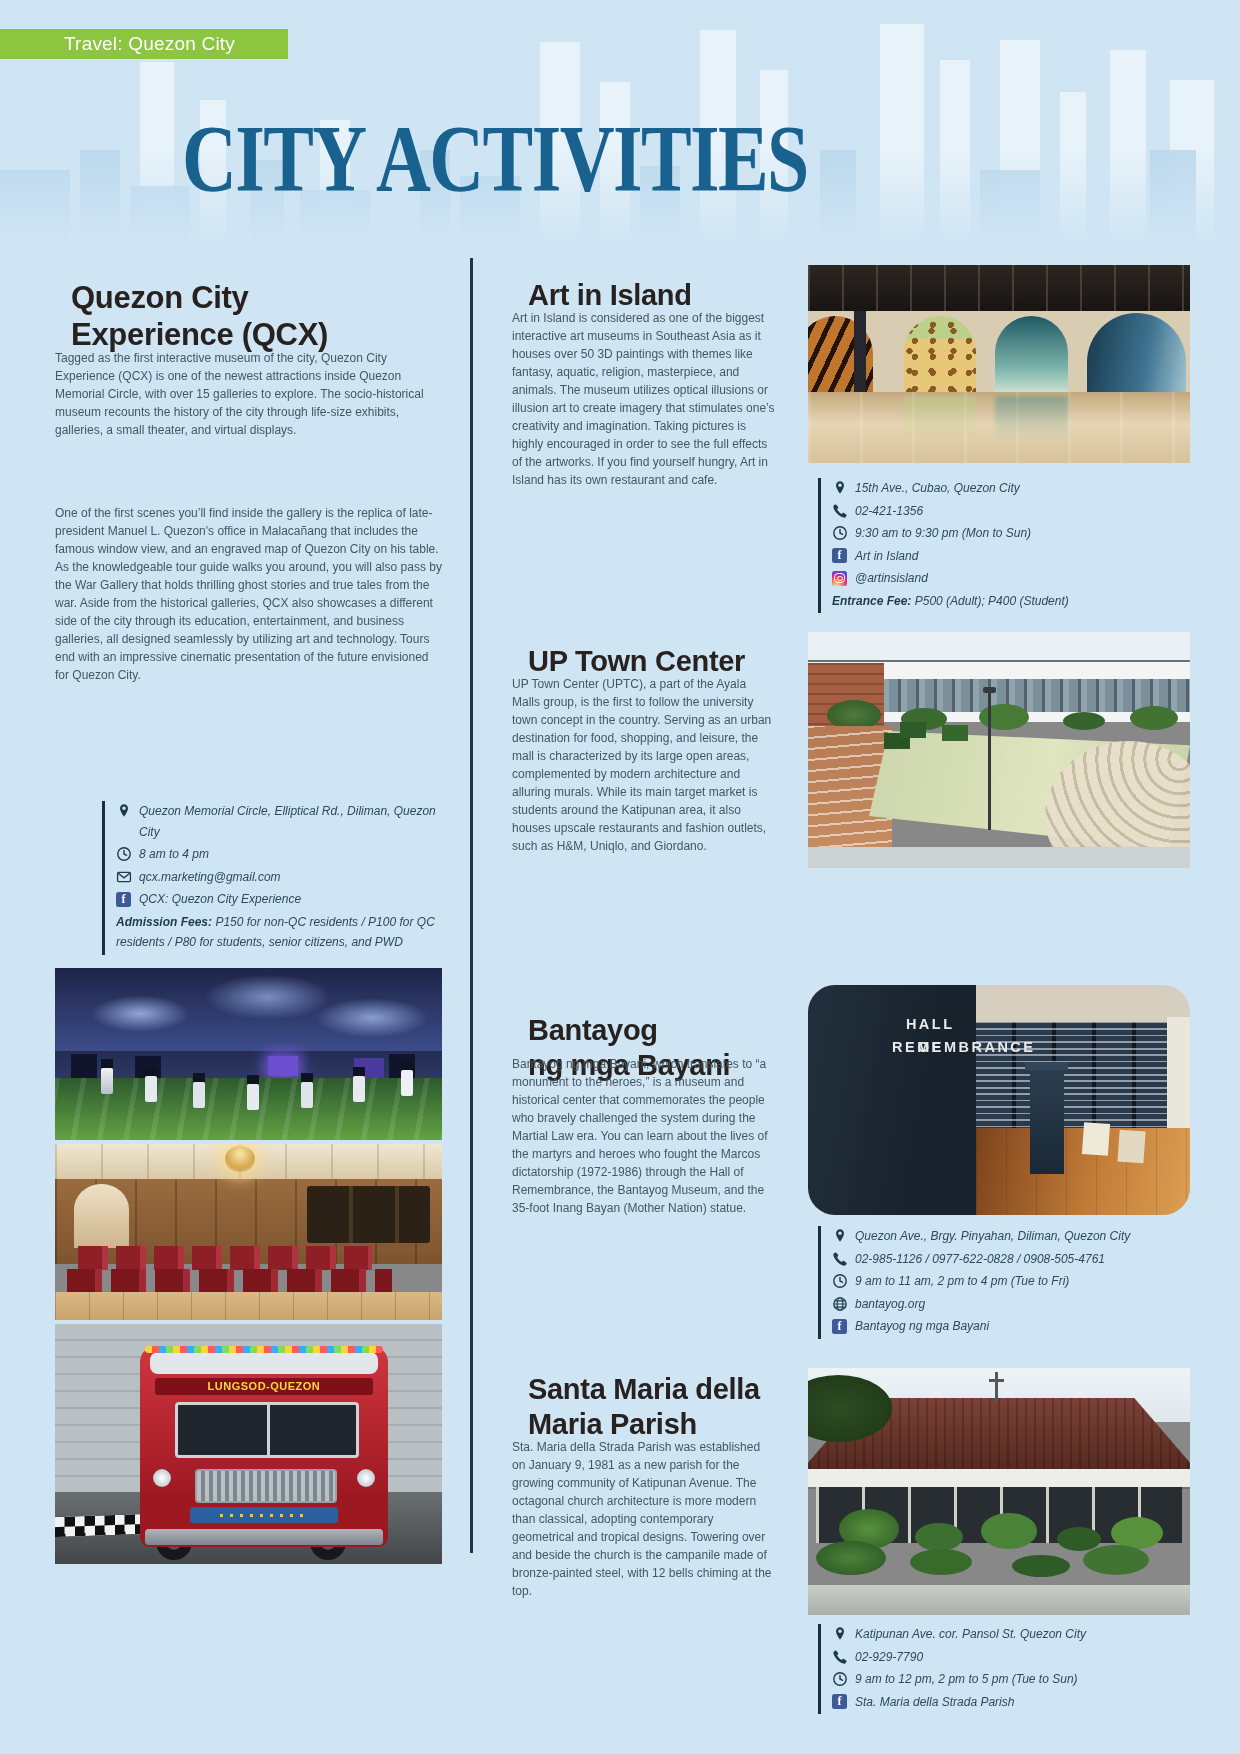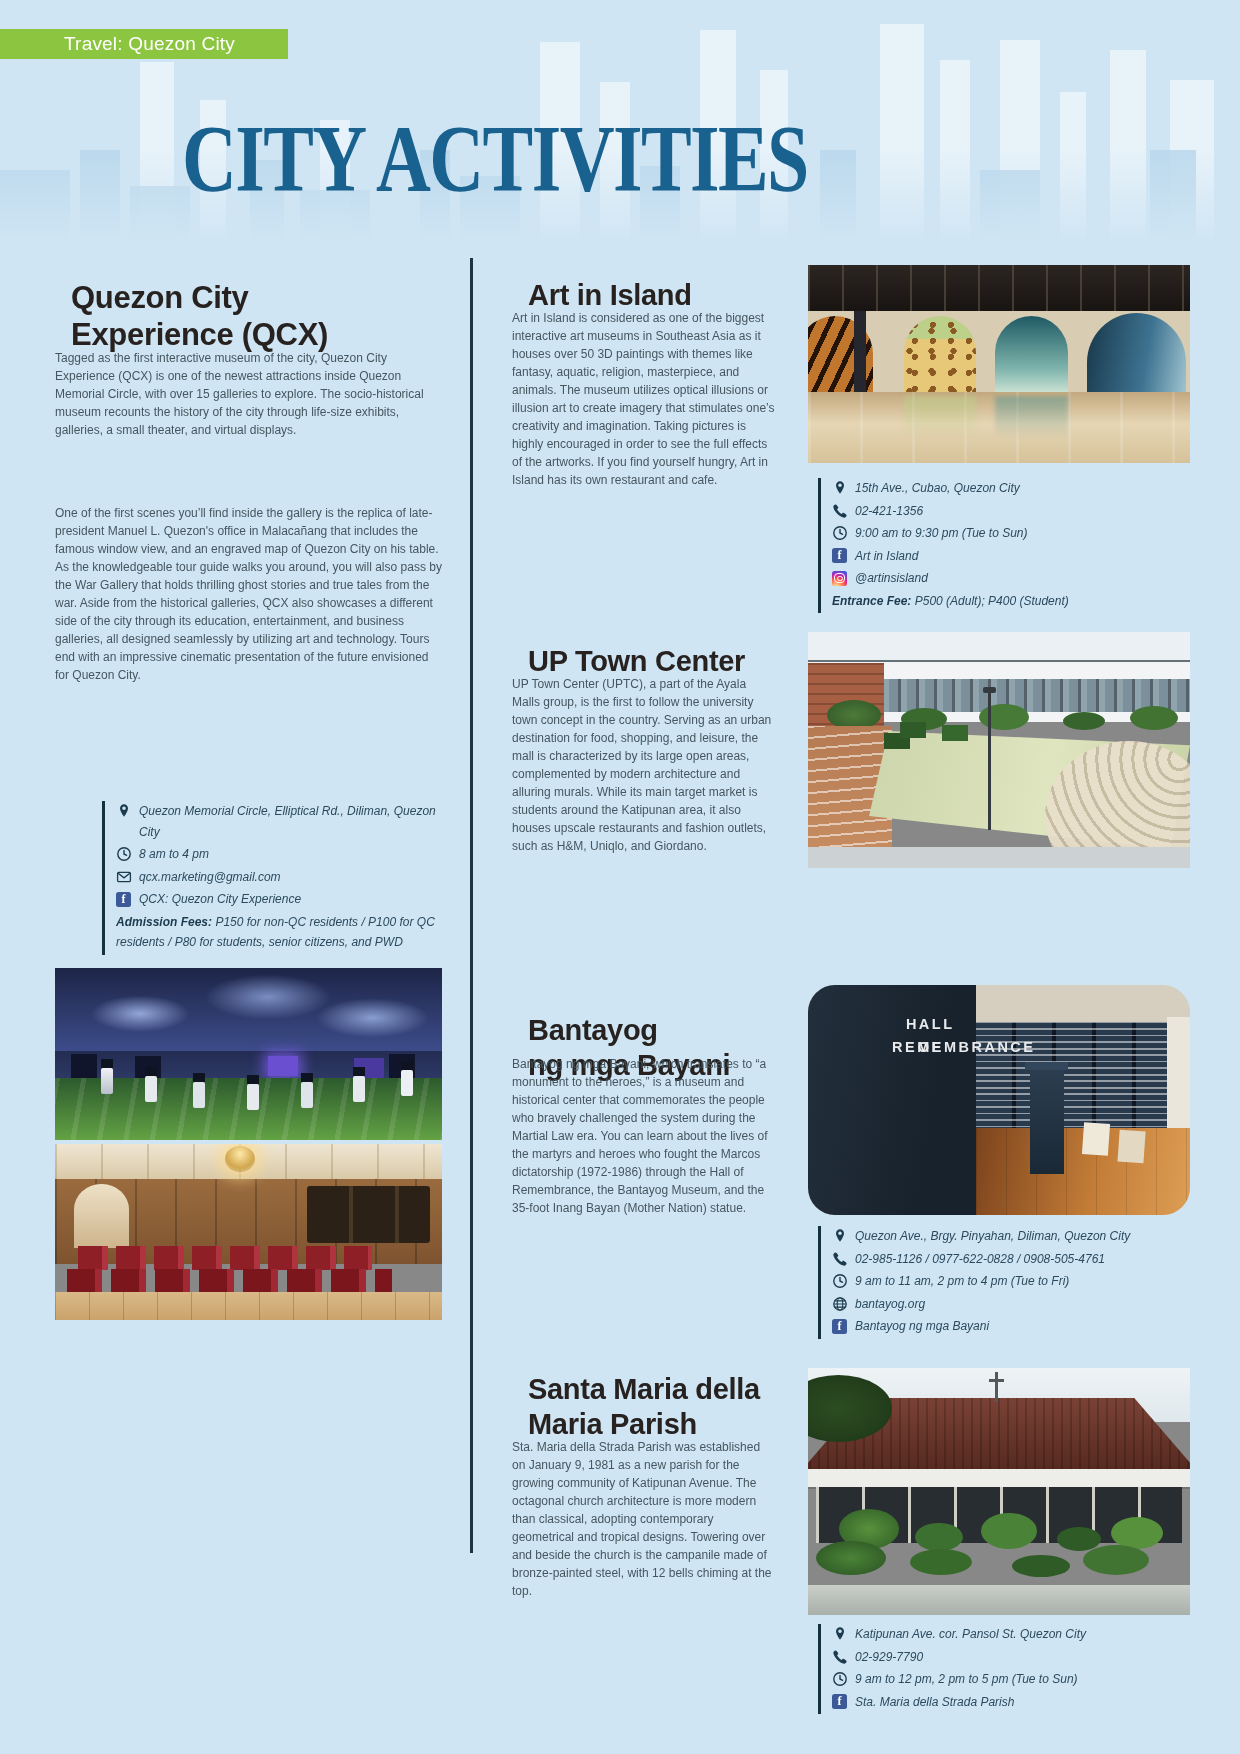--- a/index.html
+++ b/index.html
@@ -328,20 +328,38 @@
     <div class="h-wall"></div>
     <div class="h-ceil"></div>
     <div class="h-chand"></div>
     <div class="h-boards"></div>
     <div class="h-arch"></div>
     <div class="h-chairs"></div>
     <div class="h-chairs2"></div>
     <div class="h-floor"></div>
   </div>
 
+  <div class="photo ph-qcx3">
+    <div class="jp-wall"></div>
+    <div class="jp-floor"></div>
+    <div class="jp-check"></div>
+    <div class="jp-wheel" style="left:26%"></div>
+    <div class="jp-wheel" style="left:66%"></div>
+    <div class="jp-body">
+      <div class="jp-roof"></div>
+      <div class="jp-bunting"></div>
+      <div class="jp-sign">LUNGSOD-QUEZON</div>
+      <div class="jp-shield"></div>
+      <div class="jp-light" style="left:5%"></div>
+      <div class="jp-light" style="right:5%"></div>
+      <div class="jp-grille"></div>
+      <div class="jp-blue"></div>
+      <div class="jp-bumper"></div>
+    </div>
+  </div>
 
   <h2 class="h2c" style="top:262px">Art in Island</h2>
   <p class="body col2" style="top:309px">Art in Island is considered as one of the biggest interactive art museums in Southeast Asia as it houses over 50 3D paintings with themes like fantasy, aquatic, religion, masterpiece, and animals. The museum utilizes optical illusions or illusion art to create imagery that stimulates one’s creativity and imagination. Taking pictures is highly encouraged in order to see the full effects of the artworks. If you find yourself hungry, Art in Island has its own restaurant and cafe.</p>
 
   <h2 class="h2c" style="top:628px">UP Town Center</h2>
   <p class="body col2" style="top:675px">UP Town Center (UPTC), a part of the Ayala Malls group, is the first to follow the university town concept in the country. Serving as an urban destination for food, shopping, and leisure, the mall is characterized by its large open areas, complemented by modern architecture and alluring murals. While its main target market is students around the Katipunan area, it also houses upscale restaurants and fashion outlets, such as H&amp;M, Uniqlo, and Giordano.</p>
 
   <h2 class="h2c" style="top:997px">
     <span>Bantayog</span><br>
     <span>ng mga Bayani</span>
@@ -377,21 +395,21 @@
     <div class="irow">
       <svg class="ic">
           <use href="#i-phone"></use>
         </svg>
       <span class="itxt">02-421-1356</span>
     </div>
     <div class="irow">
       <svg class="ic">
           <use href="#i-clock"></use>
         </svg>
-      <span class="itxt">9:00 am to 9:30 pm (Tue to Sun)</span>
+      <span class="itxt">9:30 am to 9:30 pm (Mon to Sun)</span>
     </div>
     <div class="irow">
       <span class="ic-sq ic-fb"></span>
       <span class="itxt">Art in Island</span>
     </div>
     <div class="irow">
       <span class="ic-sq ic-ig"></span>
       <span class="itxt">@artinsisland</span>
     </div>
     <div class="irow">

